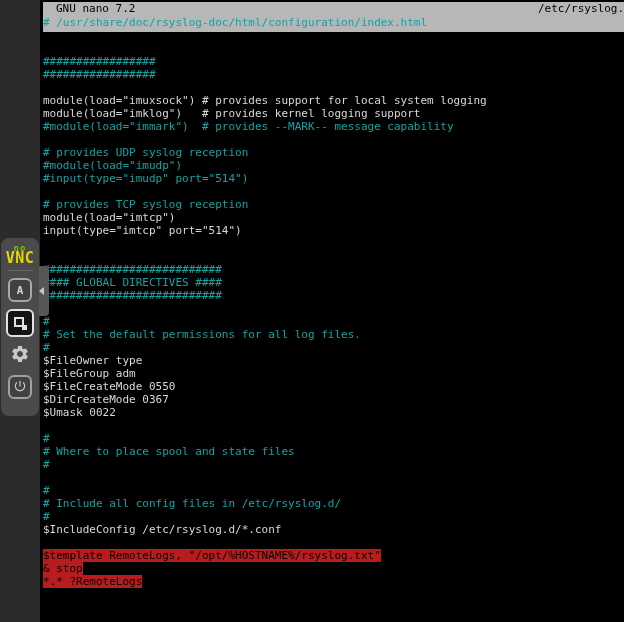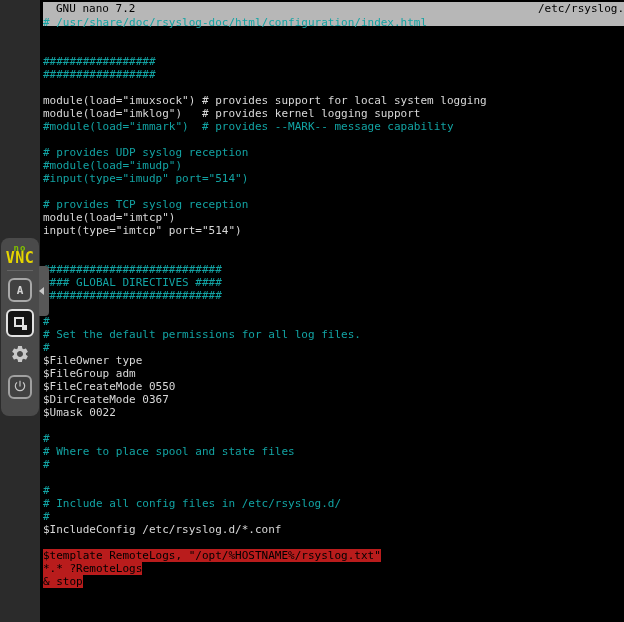--- a/index.html
+++ b/index.html
@@ -5,21 +5,21 @@
   html,body { margin:0; padding:0; }
   body {
     width:624px; height:622px; overflow:hidden; position:relative;
     background:#000; font-family:"DejaVu Sans Mono", monospace;
   }
   
   .left-margin { position:absolute; left:0; top:0; width:40px; height:622px; background:#2b2b2b; }
 
   
   .titlebar {
-    position:absolute; left:43px; right:0; top:2px; height:24px;
+    position:absolute; left:43px; right:0; top:2px; height:30px;
     background:#b7b7b7; color:#000; font-size:11px; line-height:13px;
     display:flex; justify-content:space-between; white-space:pre; overflow:hidden;
   }
   .titlebar .tleft { padding-left:13px; }
 
   
   .editor {
     position:absolute; left:43px; top:16px; width:578px;
     font-size:11px; line-height:13px; color:#d8d8d8;
   }
@@ -116,22 +116,22 @@
       <div class="line c"><span>#</span></div>
       <div class="line c"><span># Where to place spool and state files</span></div>
       <div class="line c"><span>#</span></div>
       <div class="line"><span></span></div>
       <div class="line c"><span>#</span></div>
       <div class="line c"><span># Include all config files in /etc/rsyslog.d/</span></div>
       <div class="line c"><span>#</span></div>
       <div class="line"><span>$IncludeConfig /etc/rsyslog.d/*.conf</span></div>
       <div class="line"><span></span></div>
       <div class="line sel"><span>$template RemoteLogs, "/opt/%HOSTNAME%/rsyslog.txt"</span></div>
+      <div class="line sel"><span>&amp; stop</span></div>
       <div class="line sel"><span>*.* ?RemoteLogs</span></div>
-      <div class="line sel"><span>&amp; stop</span></div>
     </div>
 </div>
 
 <div class="vnc-panel">
   <div class="vnc-logo">
     <span class="l1">no</span>
     <span class="l2">VNC</span>
   </div>
   <div class="vnc-divider"></div>
 

